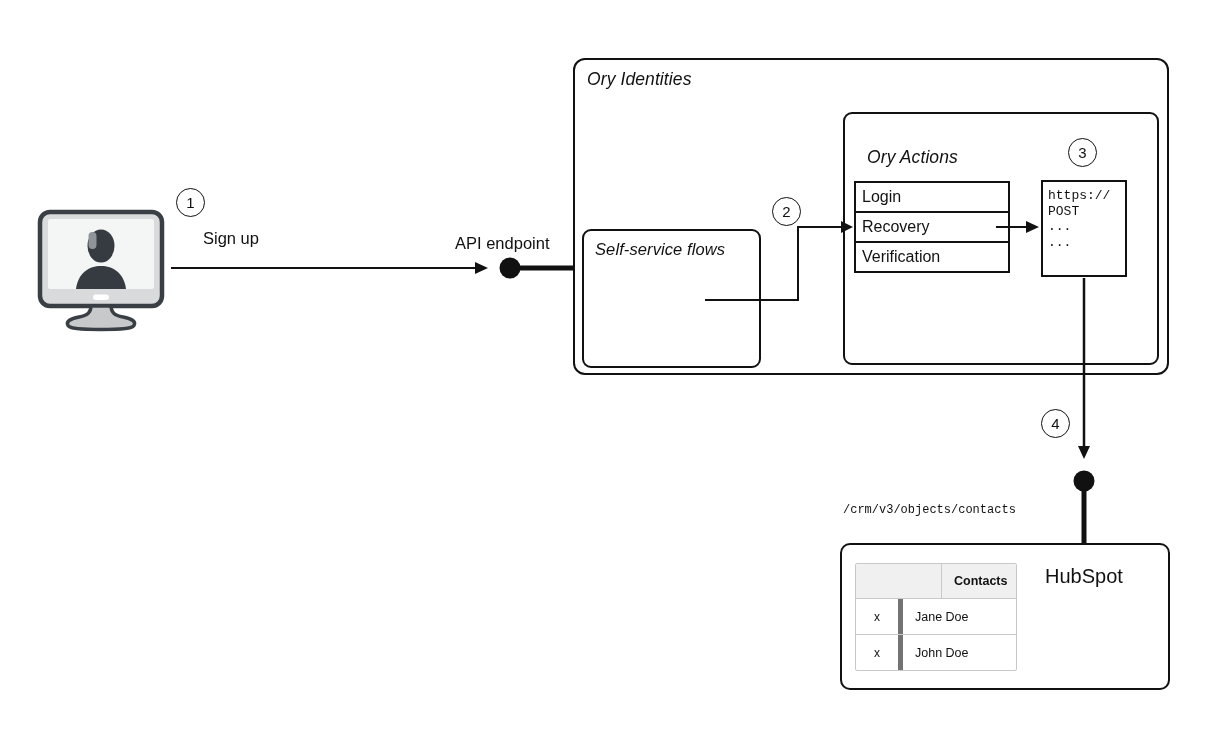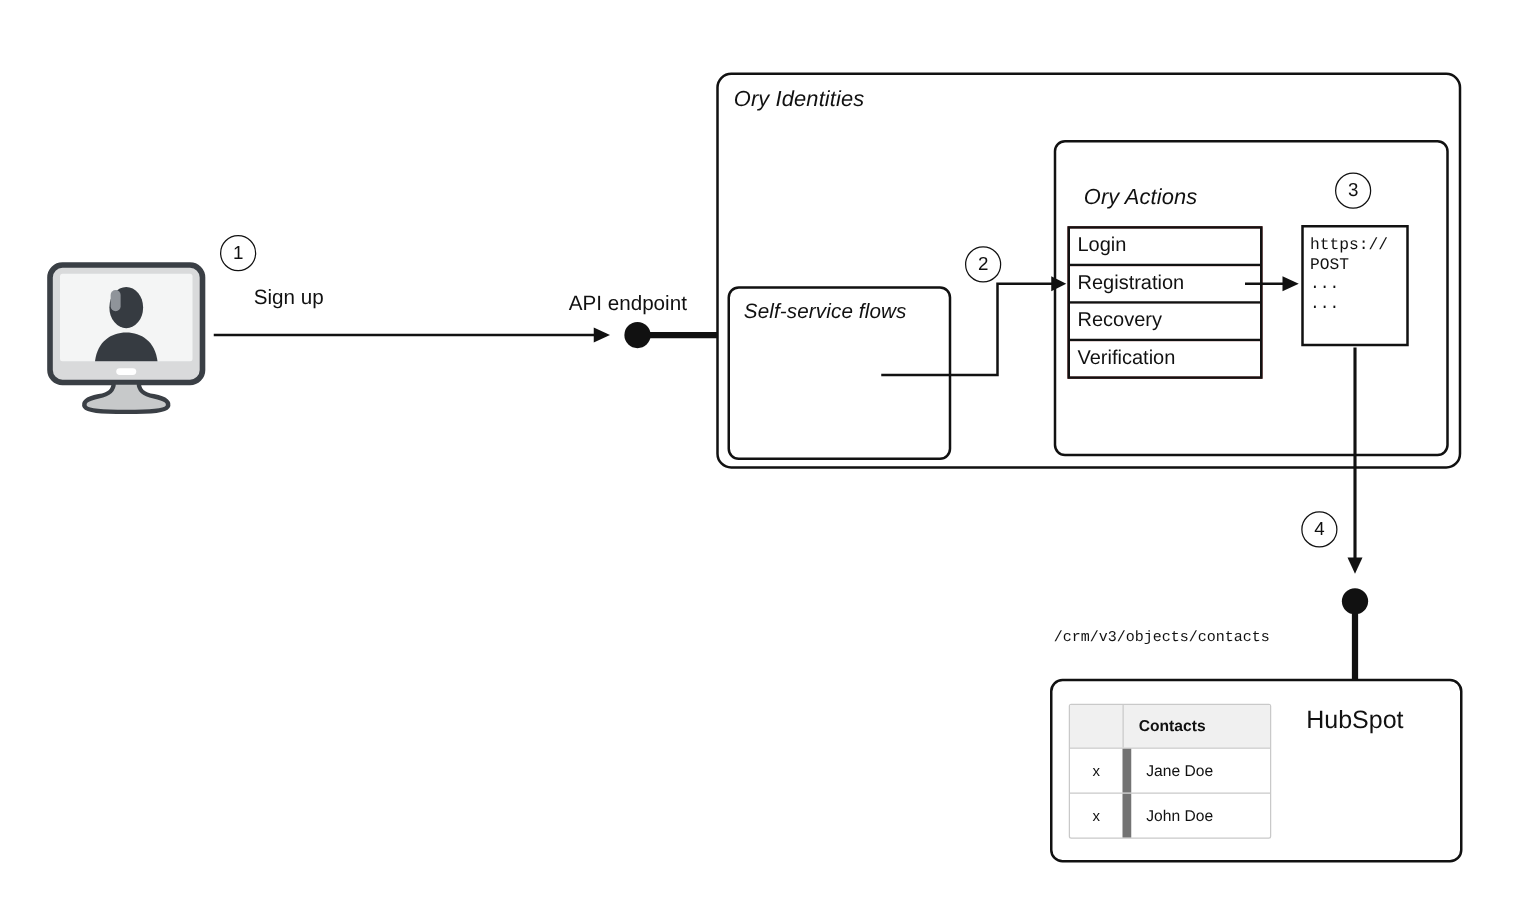--- a/index.html
+++ b/index.html
@@ -120,34 +120,34 @@
     border-radius: 2px;
     box-sizing: border-box;
     background: #ffffff;
     z-index: 3;
   }
   .c-row {
     display: grid;
     grid-template-columns: 42px 1fr;
     border-top: 1px solid #c9c9c9;
   }
-  .c-row:first-child { border-top: none; }
+  .c-row:first-child { border-top: none; gap: 43px; }
   .c-head { background: #f0f0f0; height: 34px; }
   .c-body { height: 35px; }
   .c-cell {
     display: flex;
     align-items: center;
     box-sizing: border-box;
   }
   .c-mark {
     justify-content: center;
     font-size: 12px;
   }
   .c-name {
-    border-left: 7px solid #737373;
+    border-left: 5px solid #737373;
     padding-left: 12px;
     font-size: 12.5px;
   }
   .c-header-label {
     border-left: 1px solid #c9c9c9;
     padding-left: 12px;
     font-size: 12.5px;
     font-weight: bold;
   }
 
@@ -183,21 +183,20 @@
   <div class="box-title" style="left:587px; top:69px; z-index:3;">Ory Identities</div>
 
   <div class="inner-box layer-boxes" style="left:582px; top:229px; width:179px; height:139px; z-index:3;"></div>
   <div class="box-title" style="left:595px; top:240px; font-size:16.5px; z-index:4;">Self-service flows</div>
 
   <div class="inner-box layer-boxes" style="left:843px; top:112px; width:316px; height:253px; z-index:3;"></div>
   <div class="box-title" style="left:867px; top:123px; z-index:4;margin-top:24px;">Ory Actions</div>
 
   <div id="flows-table">
     <div class="flow-row">Login</div>
-    <div class="flow-row">Registration</div>
     <div class="flow-row">Recovery</div>
     <div class="flow-row">Verification</div>
   </div>
 
   <div id="webhook-box">
     <div class="code-line mono">https://</div>
     <div class="code-line mono">POST</div>
     <div class="code-line mono">...</div>
     <div class="code-line mono">...</div>
   </div>

